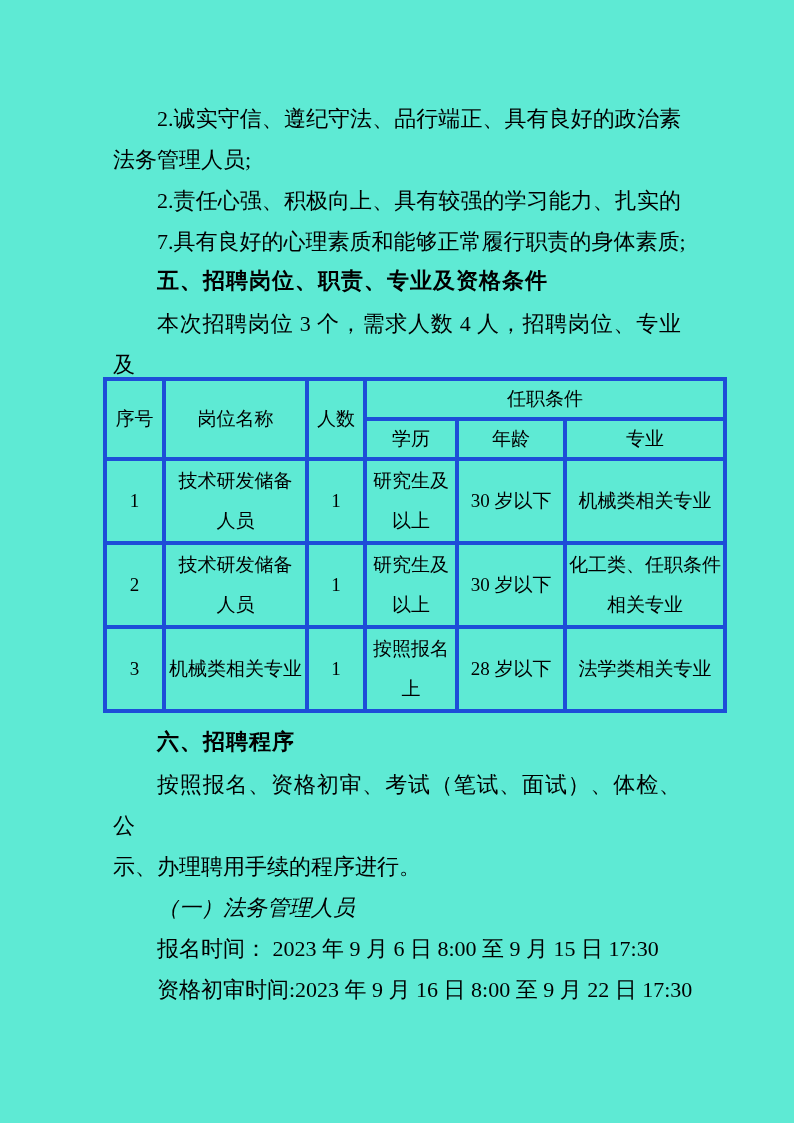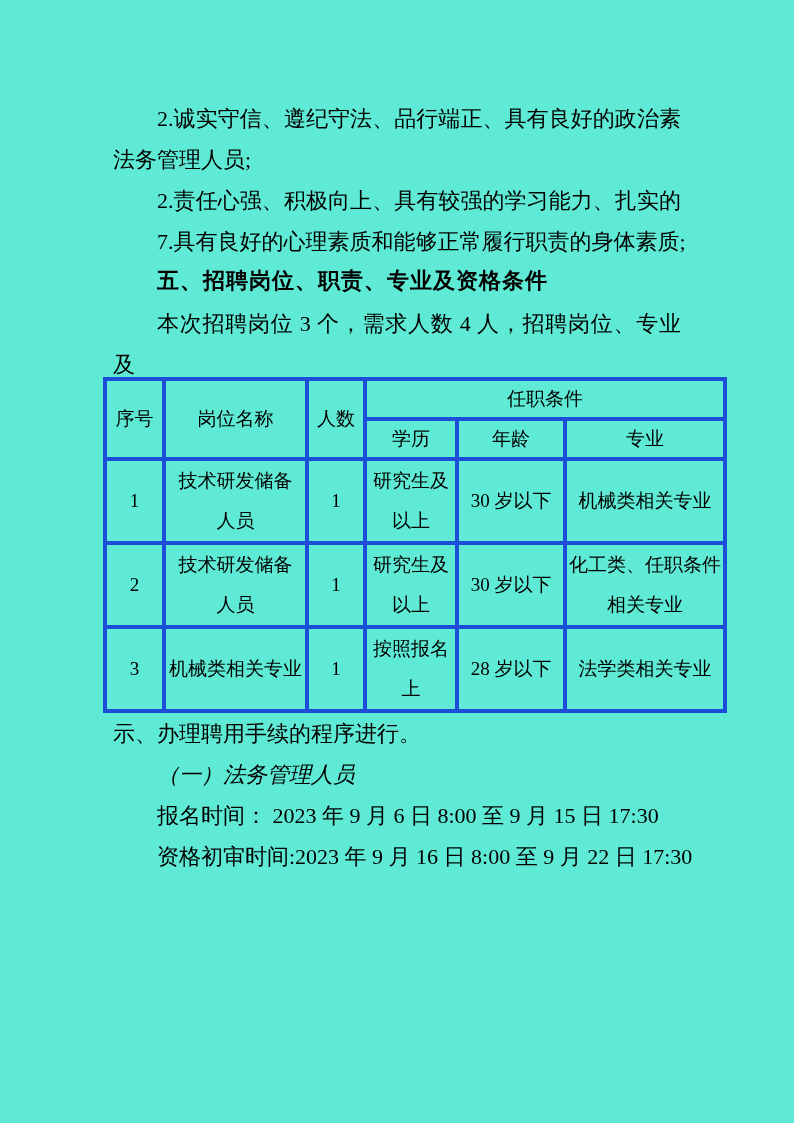--- a/index.html
+++ b/index.html
@@ -147,22 +147,26 @@
             <span class="cl">上</span>
           </td>
           <td>28 岁以下</td>
           <td>
             <span class="cl">法学类相关专业</span>
           </td>
         </tr>
       </tbody>
     </table>
 
+    <p class="para heading after-table">
+      <span class="ln indent lastln">六、招聘程序</span>
+    </p>
 
     <p class="para">
+      <span class="ln indent jfull">按照报名、资格初审、考试（笔试、面试）、体检、公</span>
       <span class="ln lastln">示、办理聘用手续的程序进行。</span>
     </p>
 
     <p class="para kai">
       <span class="ln indent lastln">（一）法务管理人员</span>
     </p>
 
     <p class="para">
       <span class="ln indent lastln">报名时间： 2023 年 9 月 6 日 8:00 至 9 月 15 日 17:30</span>
     </p>

